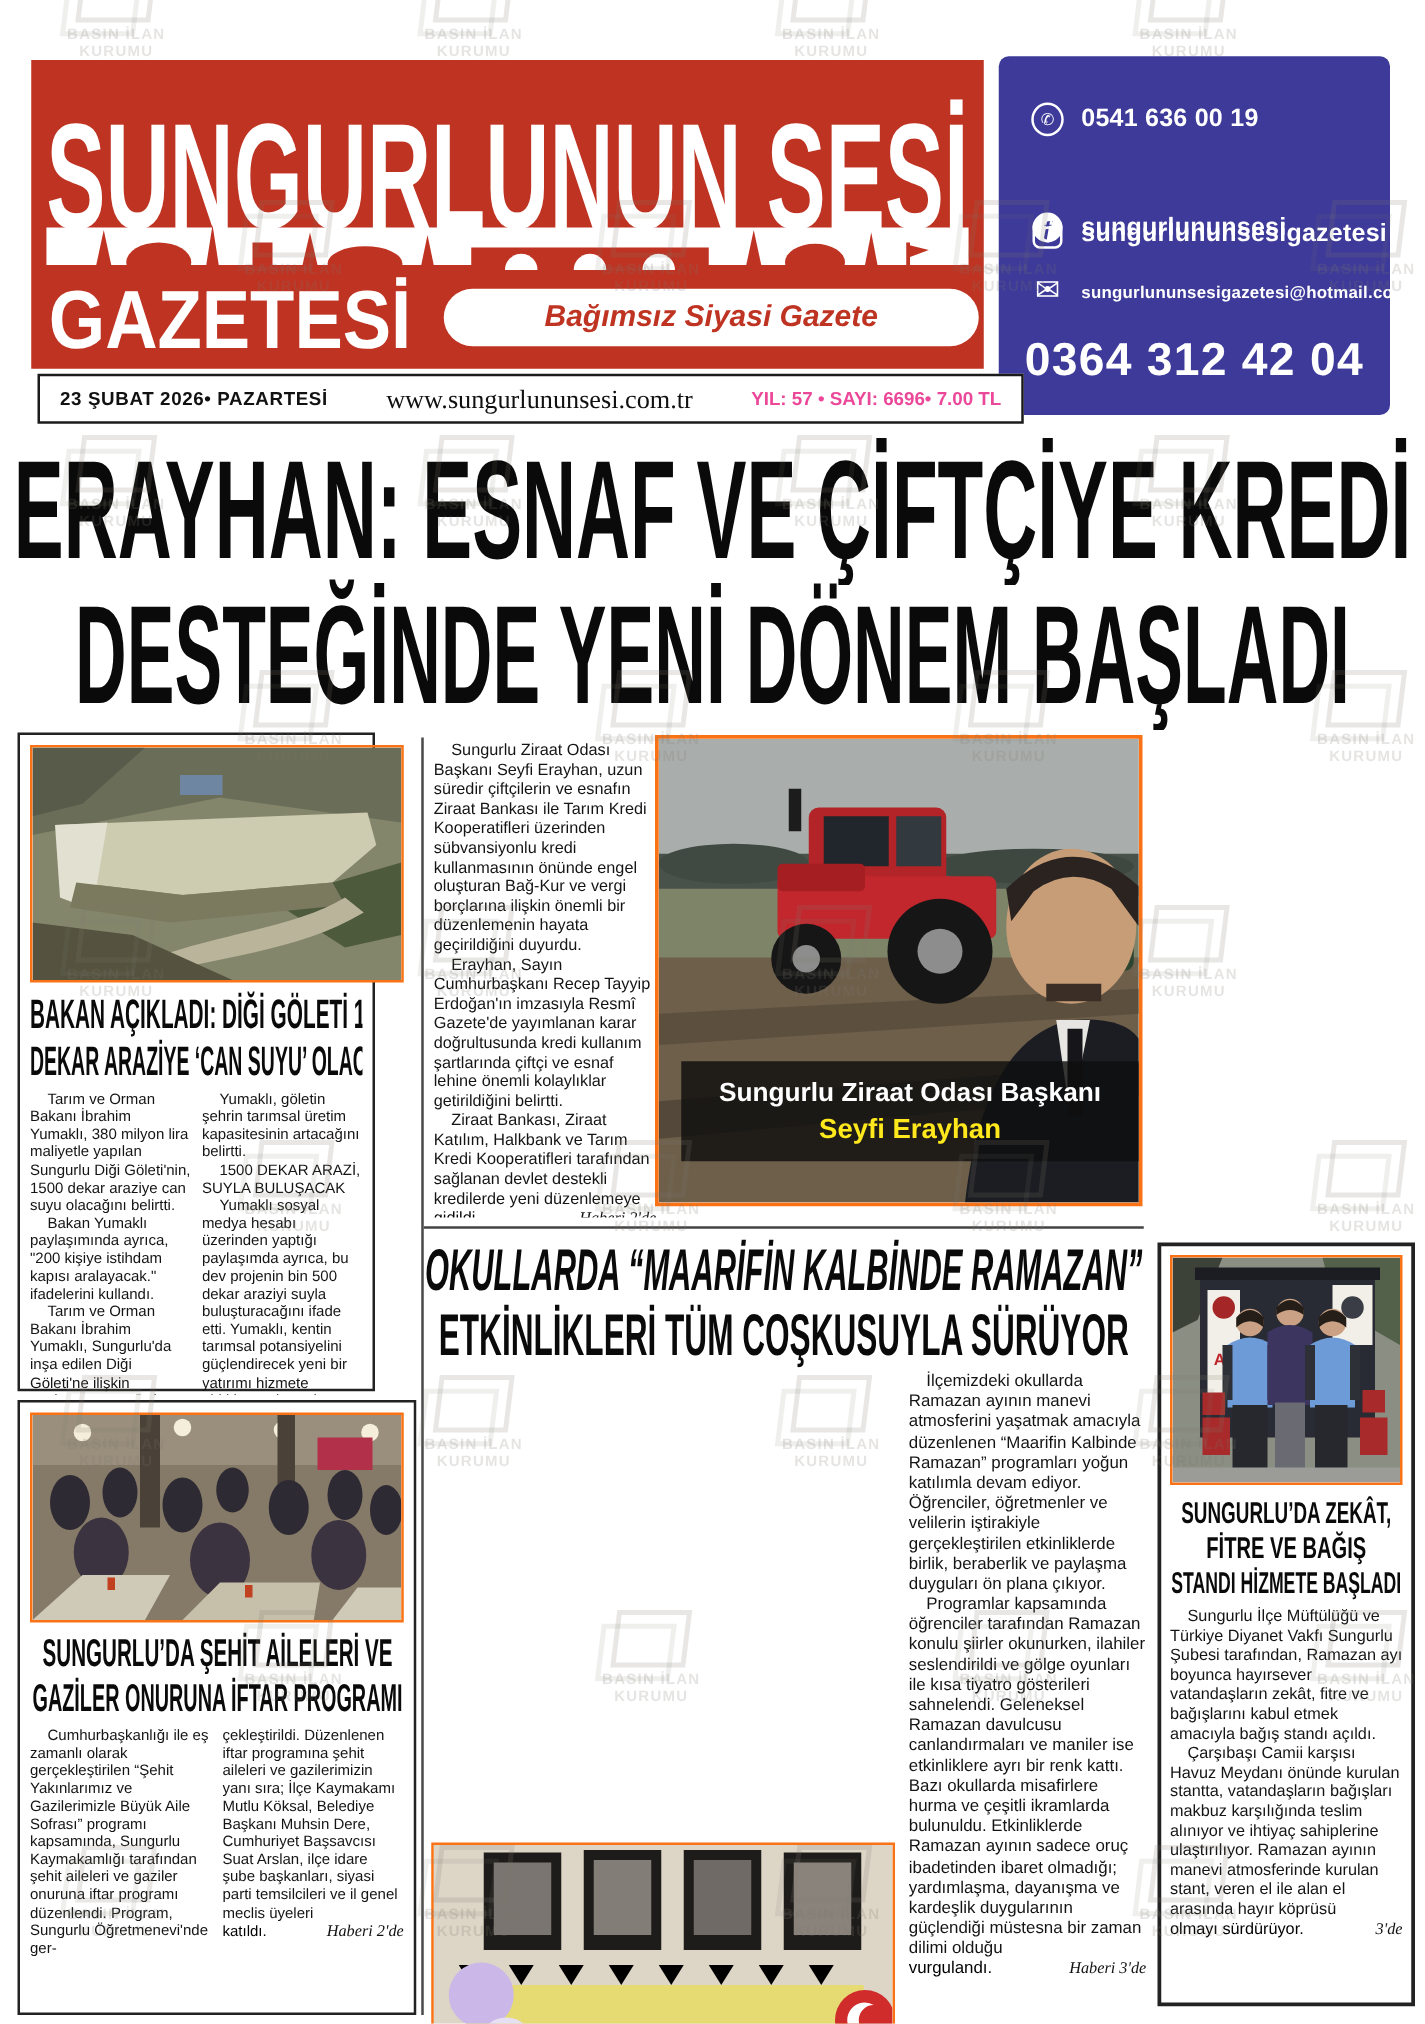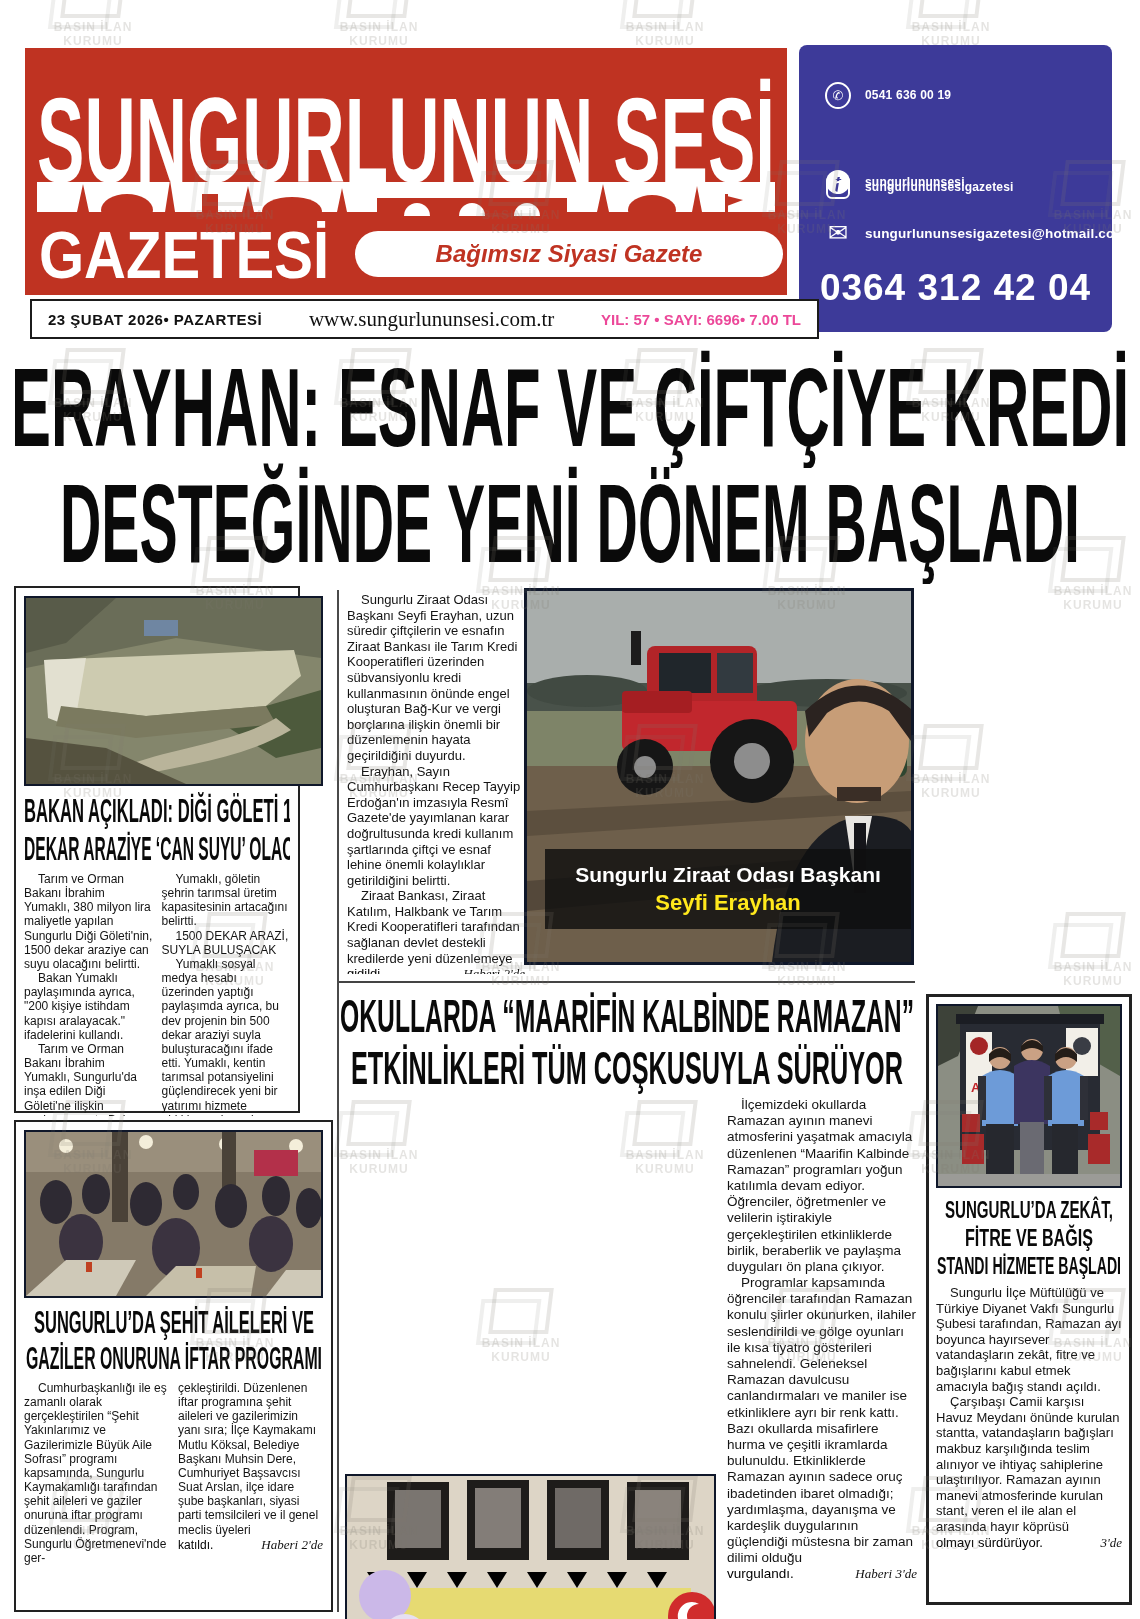--- a/index.html
+++ b/index.html
@@ -21,21 +21,21 @@
   #tagline-pill{position:absolute;left:330px;top:183px;width:428px;height:46px;background:#fff;
       border-radius:23px;display:flex;align-items:center;justify-content:center;}
   #tagline-pill span{color:#bf3322;font-weight:bold;font-style:italic;font-size:24px;}
   .hl{font-family:"Liberation Sans",sans-serif;font-weight:bold;fill:#0a0a0a;}
   .hl-white{fill:#ffffff;}
 
   
   #contact{left:799px;top:45px;width:313px;height:287px;background:#3d3a99;border-radius:8px;
       color:#fff;}
   .c-row{position:absolute;left:26px;display:flex;align-items:center;gap:14px;height:28px;}
-  .c-label{font-weight:bold;font-size:12px;letter-spacing:.2px;}
+  .c-label{font-weight:bold;font-size:20px;letter-spacing:.2px;}
   .ico{width:26px;display:flex;align-items:center;justify-content:center;}
   .wa{width:23px;height:23px;border:2.5px solid #fff;border-radius:50%;display:flex;
       align-items:center;justify-content:center;color:#fff;font-size:13px;}
   .wa:before{content:"✆";}
   .fb{width:24px;height:24px;background:#fff;border-radius:50%;color:#3d3a99;font-weight:bold;
       display:flex;align-items:center;justify-content:center;font-size:18px;
       font-family:"Liberation Serif",serif;}
   .fb:before{content:"f";font-style:italic;}
   .ig{width:20px;height:20px;border:2.5px solid #fff;border-radius:6px;position:relative;}
   .ig:before{content:"";position:absolute;inset:3.5px;border:2.5px solid #fff;border-radius:50%;}
@@ -58,21 +58,21 @@
   .txt12{font-size:12px;line-height:1.18;}
   .txt13{font-size:13px;line-height:1.2;}
   .txt135{font-size:13.5px;line-height:1.2;}
   .cols{display:flex;gap:9px;overflow:hidden;}
   .col{flex:1;overflow:hidden;}
   .more{font-family:"Liberation Serif",serif;font-style:italic;font-size:13px;color:#111;}
   .byline{font-family:"Liberation Serif",serif;font-size:13px;color:#701a75;text-align:right;}
   .row-e{display:flex;justify-content:space-between;align-items:baseline;}
 
   .box{border:2px solid #222;background:#fff;box-sizing:border-box;padding:8px;}
-  .photo-frame{border:2px solid #0f172a;box-sizing:border-box;overflow:hidden;position:relative;}
+  .photo-frame{border:2px solid #f97316;box-sizing:border-box;overflow:hidden;position:relative;}
   .vrule{background:#4a4a4a;}
   .hl-wrap{display:flex;justify-content:center;}
 
   
   #main-caption{position:absolute;left:18px;right:0;top:258px;height:80px;
       background:rgba(15,15,15,.82);display:flex;flex-direction:column;align-items:center;justify-content:center;}
   #main-caption .cap1{color:#fff;font-size:21px;font-weight:bold;}
   #main-caption .cap2{color:#ffe81c;font-size:22px;font-weight:bold;margin-top:3px;}
 </style>
 </head>
@@ -244,21 +244,21 @@
       <polygon points="318,225 345,225 334,280 326,280" fill="#e8e6e2"></polygon>
       <rect x="327" y="232" width="12" height="70" fill="#15151a"></rect>
     </svg>
     <div id="main-caption">
       <div class="cap1">Sungurlu Ziraat Odası Başkanı</div>
       <div class="cap2">Seyfi Erayhan</div>
     </div>
   </div>
 
   <div class="abs" style="left:339px;top:981px;width:576px;height:2px;background:#444;"></div>
-  <div class="hl-wrap abs" style="left:339px;top:988px;width:576px;">
+  <div class="hl-wrap abs" style="left:339px;top:988px;width:576px;font-style:italic;">
     <svg width="574" height="54">
       <text x="0" y="44" font-size="47" class="hl" textLength="574" lengthAdjust="spacingAndGlyphs">OKULLARDA “MAARİFİN KALBİNDE RAMAZAN”</text>
     </svg>
   </div>
   <div class="hl-wrap abs" style="left:339px;top:1040px;width:576px;">
     <svg width="552" height="54">
       <text x="0" y="44" font-size="47" class="hl" textLength="552" lengthAdjust="spacingAndGlyphs">ETKİNLİKLERİ TÜM COŞKUSUYLA SÜRÜYOR</text>
     </svg>
   </div>
 

